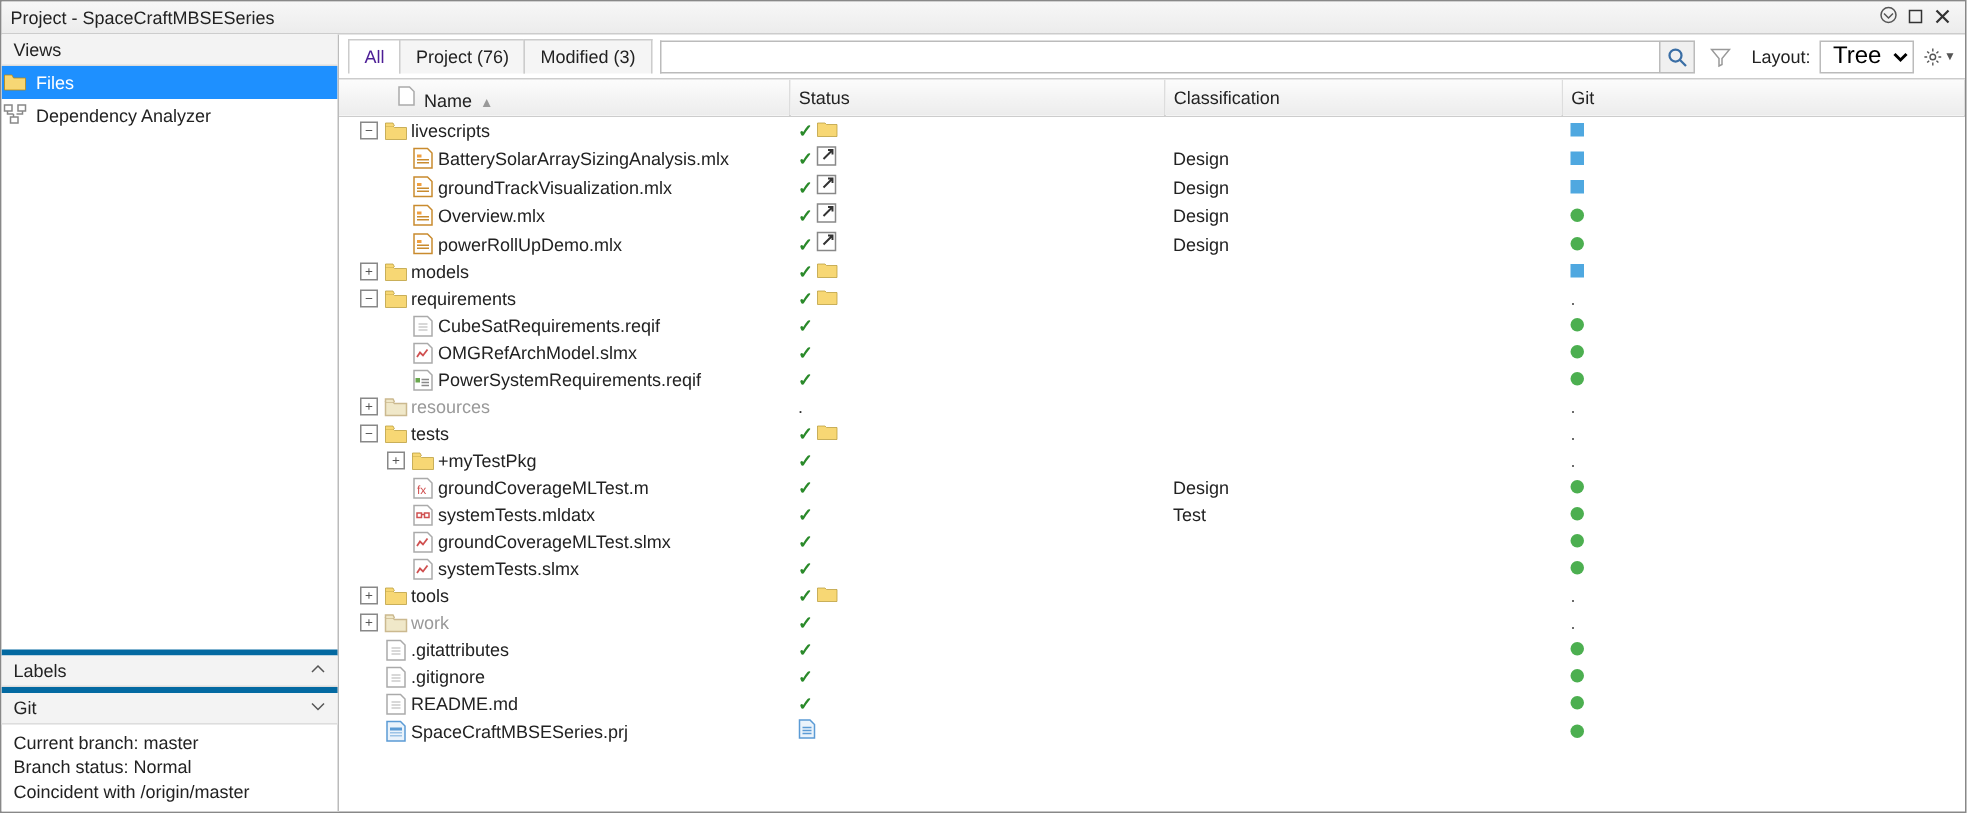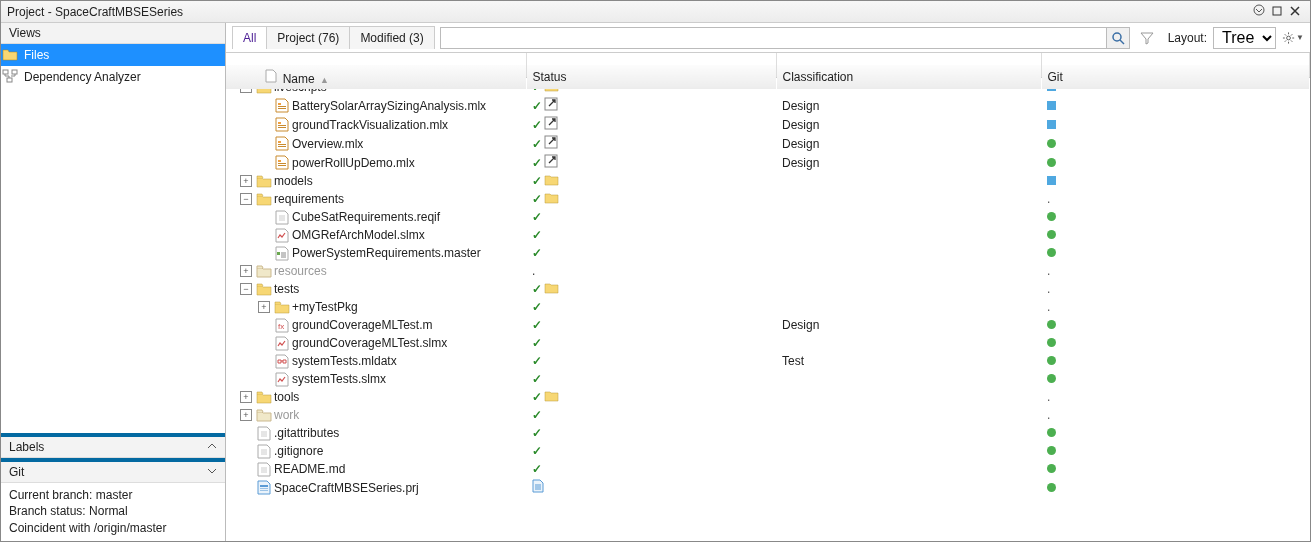--- a/index.html
+++ b/index.html
@@ -138,21 +138,21 @@
     display: flex; align-items: center; justify-content: center;
     cursor: pointer;
   }
   .grid-wrap { flex: 1; overflow: auto; }
   .grid {
     width: 100%;
     border-collapse: collapse;
     table-layout: fixed;
   }
   .grid thead th {
-    position: sticky; top: 12px;
+    position: sticky; top: 0;
     background: linear-gradient(#fcfcfc,#ececec);
     border-right: 1px solid #ddd;
     border-bottom: 1px solid #ccc;
     text-align: left;
     font-weight: normal;
     padding: 3px 6px;
     font-size: 12px;
   }
   .grid td {
     padding: 1px 6px;
@@ -550,21 +550,21 @@
                 <div class="name-cell">
       <span class="indent" style="width:24px"></span>
       <span class="toggle-spacer"></span>
       <span class="ficon">
                     <svg width="14" height="15" viewBox="0 0 14 15">
                       <path d="M1 1h9l3 3v10H1z" fill="#fff" stroke="#aaa"></path>
                       <rect x="2" y="6" width="3" height="3" fill="#6aa84f"></rect>
                       <path d="M6 7h5M6 9h5M6 11h5" stroke="#888"></path>
                     </svg>
                   </span>
-      <span class="name-text">PowerSystemRequirements.master</span>
+      <span class="name-text">PowerSystemRequirements.reqif</span>
     </div>
               </td>
     <td><span class="status-icons">
                   <span class="check">✓</span>
                 </span></td>
     <td></td>
     <td><span class="git-dot"></span></td>
             </tr>
             <tr class="faded">
     <td>
@@ -650,51 +650,51 @@
     <td><span class="git-dot"></span></td>
             </tr>
             <tr>
     <td>
                 <div class="name-cell">
       <span class="indent" style="width:24px"></span>
       <span class="toggle-spacer"></span>
       <span class="ficon">
                     <svg width="14" height="15" viewBox="0 0 14 15">
                       <path d="M1 1h9l3 3v10H1z" fill="#fff" stroke="#aaa"></path>
-                      <path d="M3 10 L5 7 L7 9 L10 5" fill="none" stroke="#d05050" stroke-width="1.2"></path>
-                    </svg>
-                  </span>
-      <span class="name-text">groundCoverageMLTest.slmx</span>
-    </div>
-              </td>
-    <td><span class="status-icons">
-                  <span class="check">✓</span>
-                </span></td>
-    <td></td>
-    <td><span class="git-dot"></span></td>
-            </tr>
-            <tr>
-    <td>
-                <div class="name-cell">
-      <span class="indent" style="width:24px"></span>
-      <span class="toggle-spacer"></span>
-      <span class="ficon">
-                    <svg width="14" height="15" viewBox="0 0 14 15">
-                      <path d="M1 1h9l3 3v10H1z" fill="#fff" stroke="#aaa"></path>
                       <path d="M3 6h3v3H3zM8 6h3v3H8z" fill="none" stroke="#d05050"></path>
                       <path d="M6 7h2" stroke="#d05050"></path>
                     </svg>
                   </span>
       <span class="name-text">systemTests.mldatx</span>
     </div>
               </td>
     <td><span class="status-icons">
                   <span class="check">✓</span>
                 </span></td>
     <td>Test</td>
+    <td><span class="git-dot"></span></td>
+            </tr>
+            <tr>
+    <td>
+                <div class="name-cell">
+      <span class="indent" style="width:24px"></span>
+      <span class="toggle-spacer"></span>
+      <span class="ficon">
+                    <svg width="14" height="15" viewBox="0 0 14 15">
+                      <path d="M1 1h9l3 3v10H1z" fill="#fff" stroke="#aaa"></path>
+                      <path d="M3 10 L5 7 L7 9 L10 5" fill="none" stroke="#d05050" stroke-width="1.2"></path>
+                    </svg>
+                  </span>
+      <span class="name-text">groundCoverageMLTest.slmx</span>
+    </div>
+              </td>
+    <td><span class="status-icons">
+                  <span class="check">✓</span>
+                </span></td>
+    <td></td>
     <td><span class="git-dot"></span></td>
             </tr>
             <tr>
     <td>
                 <div class="name-cell">
       <span class="indent" style="width:24px"></span>
       <span class="toggle-spacer"></span>
       <span class="ficon">
                     <svg width="14" height="15" viewBox="0 0 14 15">
                       <path d="M1 1h9l3 3v10H1z" fill="#fff" stroke="#aaa"></path>

